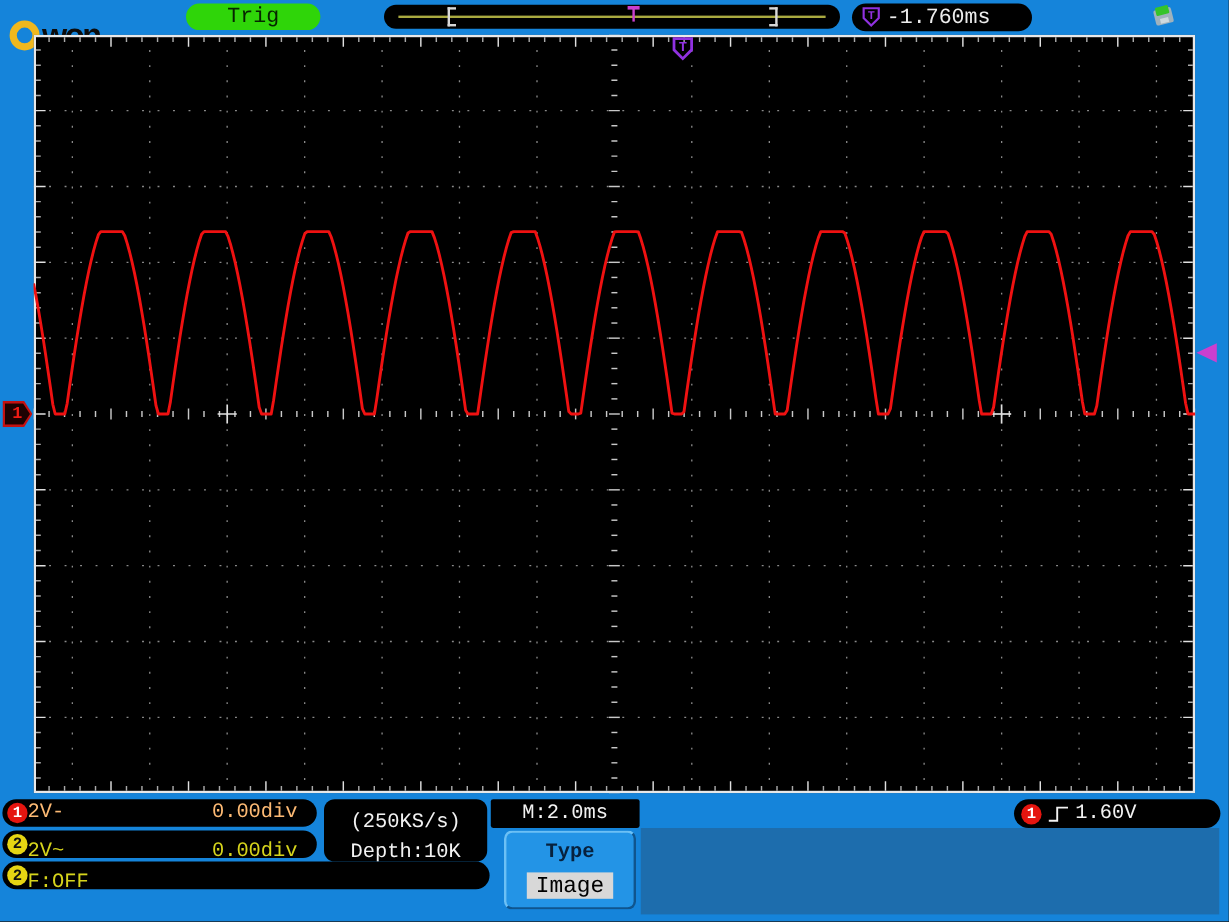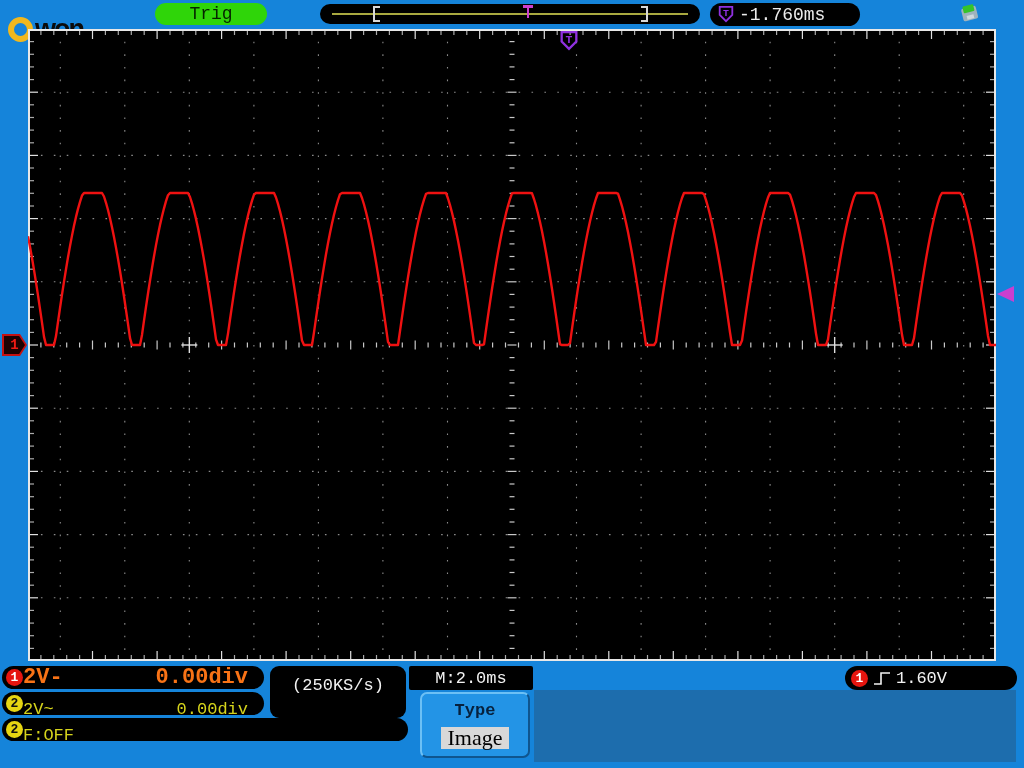--- a/index.html
+++ b/index.html
@@ -42,34 +42,34 @@
 
   
   .pill{background:#000;border-radius:12px;display:flex;align-items:center;box-sizing:border-box;}
   .row1{left:2px;top:666px;width:262px;height:23px;padding:0 4px;}
   .row2{left:2px;top:692px;width:262px;height:23px;padding:0 4px;}
   .row3{left:2px;top:718px;width:406px;height:23px;padding:0 4px;}
   .badge{width:17px;height:17px;border-radius:50%;flex:0 0 17px;display:flex;align-items:center;
     justify-content:center;font-size:13px;font-weight:bold;}
   .badge-1{background:var(--ch1-red,#e5150f);color:#fff;}
   .badge-2{background:#e6d512;color:#111;}
-  .red-t{color:#f97316;font-size:22px;font-weight:bold;}
+  .red-t{color:#fdba74;font-size:17px;}
   .yel-t{color:var(--ch2-yellow,#d6d41c);font-size:17px;margin-top:12px;}
   .wht-t{color:#f2f2f2;font-size:17px;}
   .mla{margin-left:auto;padding-right:12px;}
   .ks-box{left:270px;top:666px;width:136px;height:52px;background:#000;border-radius:9px;
     text-align:center;color:#f2f2f2;font-size:17px;line-height:25px;padding-top:7px;box-sizing:border-box;}
   .m-pill{left:409px;top:666px;width:124px;height:24px;border-radius:2px;justify-content:center;}
   .menu-panel{left:534px;top:690px;width:482px;height:72px;background:var(--panel-blue,#1d6dad);}
   .type-box{left:420px;top:692px;width:110px;height:66px;background:var(--button-blue,#2394e6);
     border-radius:7px;border-top:2px solid #6cc0f5;border-left:2px solid #6cc0f5;
     border-right:2px solid #0f558e;border-bottom:2px solid #0f558e;box-sizing:border-box;
     display:flex;flex-direction:column;align-items:center;justify-content:space-evenly;}
   .menu-title{color:#07213d;font-size:17px;font-weight:bold;}
-  .menu-value{background:#d8d8d8;color:#000;font-size:22px;padding:0 7px;line-height:22px;font-family:Liberation Serif, serif;}
+  .menu-value{background:#d8d8d8;color:#000;font-size:19px;padding:0 7px;line-height:22px;}
   .save-btn{left:765px;top:692px;width:115px;height:68px;background:var(--button-blue,#2394e6);
     border-radius:5px;border-top:2px solid #6cc0f5;border-left:2px solid #6cc0f5;
     border-right:2px solid #0f558e;border-bottom:2px solid #0f558e;box-sizing:border-box;
     display:flex;align-items:center;justify-content:center;color:#07213d;font-size:17px;font-weight:bold;}
   .trig-pill-btm{left:845px;top:666px;width:172px;height:24px;border-radius:12px;gap:5px;padding:0 6px;}
 </style>
 </head>
 <body>
 
 <div class="screen">
@@ -535,20 +535,21 @@
     <span class="yel-t">2V~</span>
     <span class="yel-t mla">0.00div</span>
   </div>
   <div class="abs pill row3">
     <span class="badge badge-2">2</span>
     <span class="yel-t">F:OFF</span>
   </div>
 
   <div class="abs ks-box">
     <div>(250KS/s)</div>
+    <div>Depth:10K</div>
   </div>
 
   <div class="abs pill m-pill">
     <span class="wht-t">M:2.0ms</span>
   </div>
 
   <div class="abs menu-panel"></div>
 
   <div class="abs type-box">
     <span class="menu-title">Type</span>

